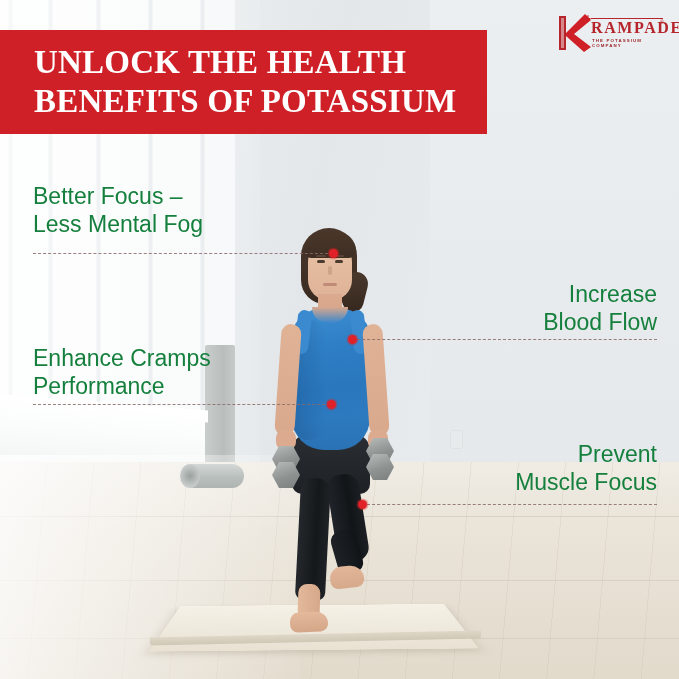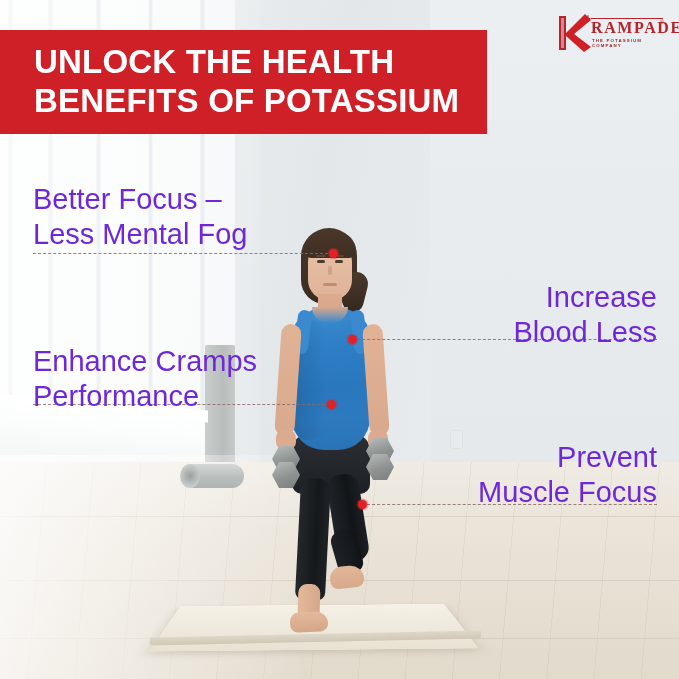--- a/index.html
+++ b/index.html
@@ -186,21 +186,21 @@
   .foot-front{position:absolute;left:28px;top:384px;width:38px;height:20px;
     background:linear-gradient(180deg,#e4b99c,#d4a688);border-radius:10px 14px 9px 9px;transform:rotate(-3deg);}
 
   
   .banner{
     position:absolute;left:0;top:30px;width:487px;height:104px;
     background:#cf2027;display:flex;align-items:center;
   }
   .banner h1{
     margin:0;padding:0 0 0 34px;color:#ffffff;
-    font-family:Liberation Sans, sans-serif;
+    font-family:Liberation Serif, serif;
     font-size:33px;line-height:1.18;font-weight:bold;
     letter-spacing:.2px;text-transform:uppercase;white-space:pre-line;
   }
 
   
   .logo{position:absolute;right:14px;top:12px;width:108px;height:42px;}
   .logo-k{position:absolute;left:0;top:2px;width:34px;height:38px;}
   .logo-plus{position:absolute;left:28px;top:1px;font-size:10px;color:#cf2027;font-weight:bold;}
   .logo-word{
     position:absolute;left:34px;top:8px;
@@ -209,21 +209,21 @@
   }
   .logo-rule{position:absolute;left:34px;top:6px;width:72px;height:1px;background:#b5252b;}
   .logo-tag{
     position:absolute;left:35px;top:26px;
     font-family:"Liberation Sans", sans-serif;font-size:4.4px;letter-spacing:1.1px;
     color:#9c2126;font-weight:bold;
   }
   .logo-reg{position:absolute;left:103px;top:7px;font-size:5px;color:#b5252b;}
 
   
-  .callout{position:absolute;color:#6d28d9;font-size:29px;line-height:1.22;
+  .callout{position:absolute;color:#15803d;font-size:23px;line-height:1.22;
     font-family:"Liberation Sans", sans-serif;font-weight:normal;white-space:pre-line;}
   .callout.left{text-align:left;}
   .callout.right{text-align:right;}
 
   .c1{left:33px;top:182px;}
   .c2{left:33px;top:344px;}
   .c3{right:22px;top:280px;}
   .c4{right:22px;top:440px;}
 
   .dline{position:absolute;height:0;border-top:1px dashed #8a6a6a;opacity:.85;}
@@ -317,21 +317,21 @@
   <div class="dot d1"></div>
   <div class="dot d2"></div>
   <div class="dot d3"></div>
   <div class="dot d4"></div>
 
   <div class="callout left c1">Better Focus –
 Less Mental Fog</div>
   <div class="callout left c2">Enhance Cramps
 Performance</div>
   <div class="callout right c3">Increase
-Blood Less</div>
+Blood Flow</div>
   <div class="callout right c4">Prevent
 Muscle Focus</div>
 
   <div class="banner">
     <h1>UNLOCK THE HEALTH
 BENEFITS OF POTASSIUM</h1>
   </div>
 
   <div class="logo">
     <svg class="logo-k" viewBox="0 0 34 38">

